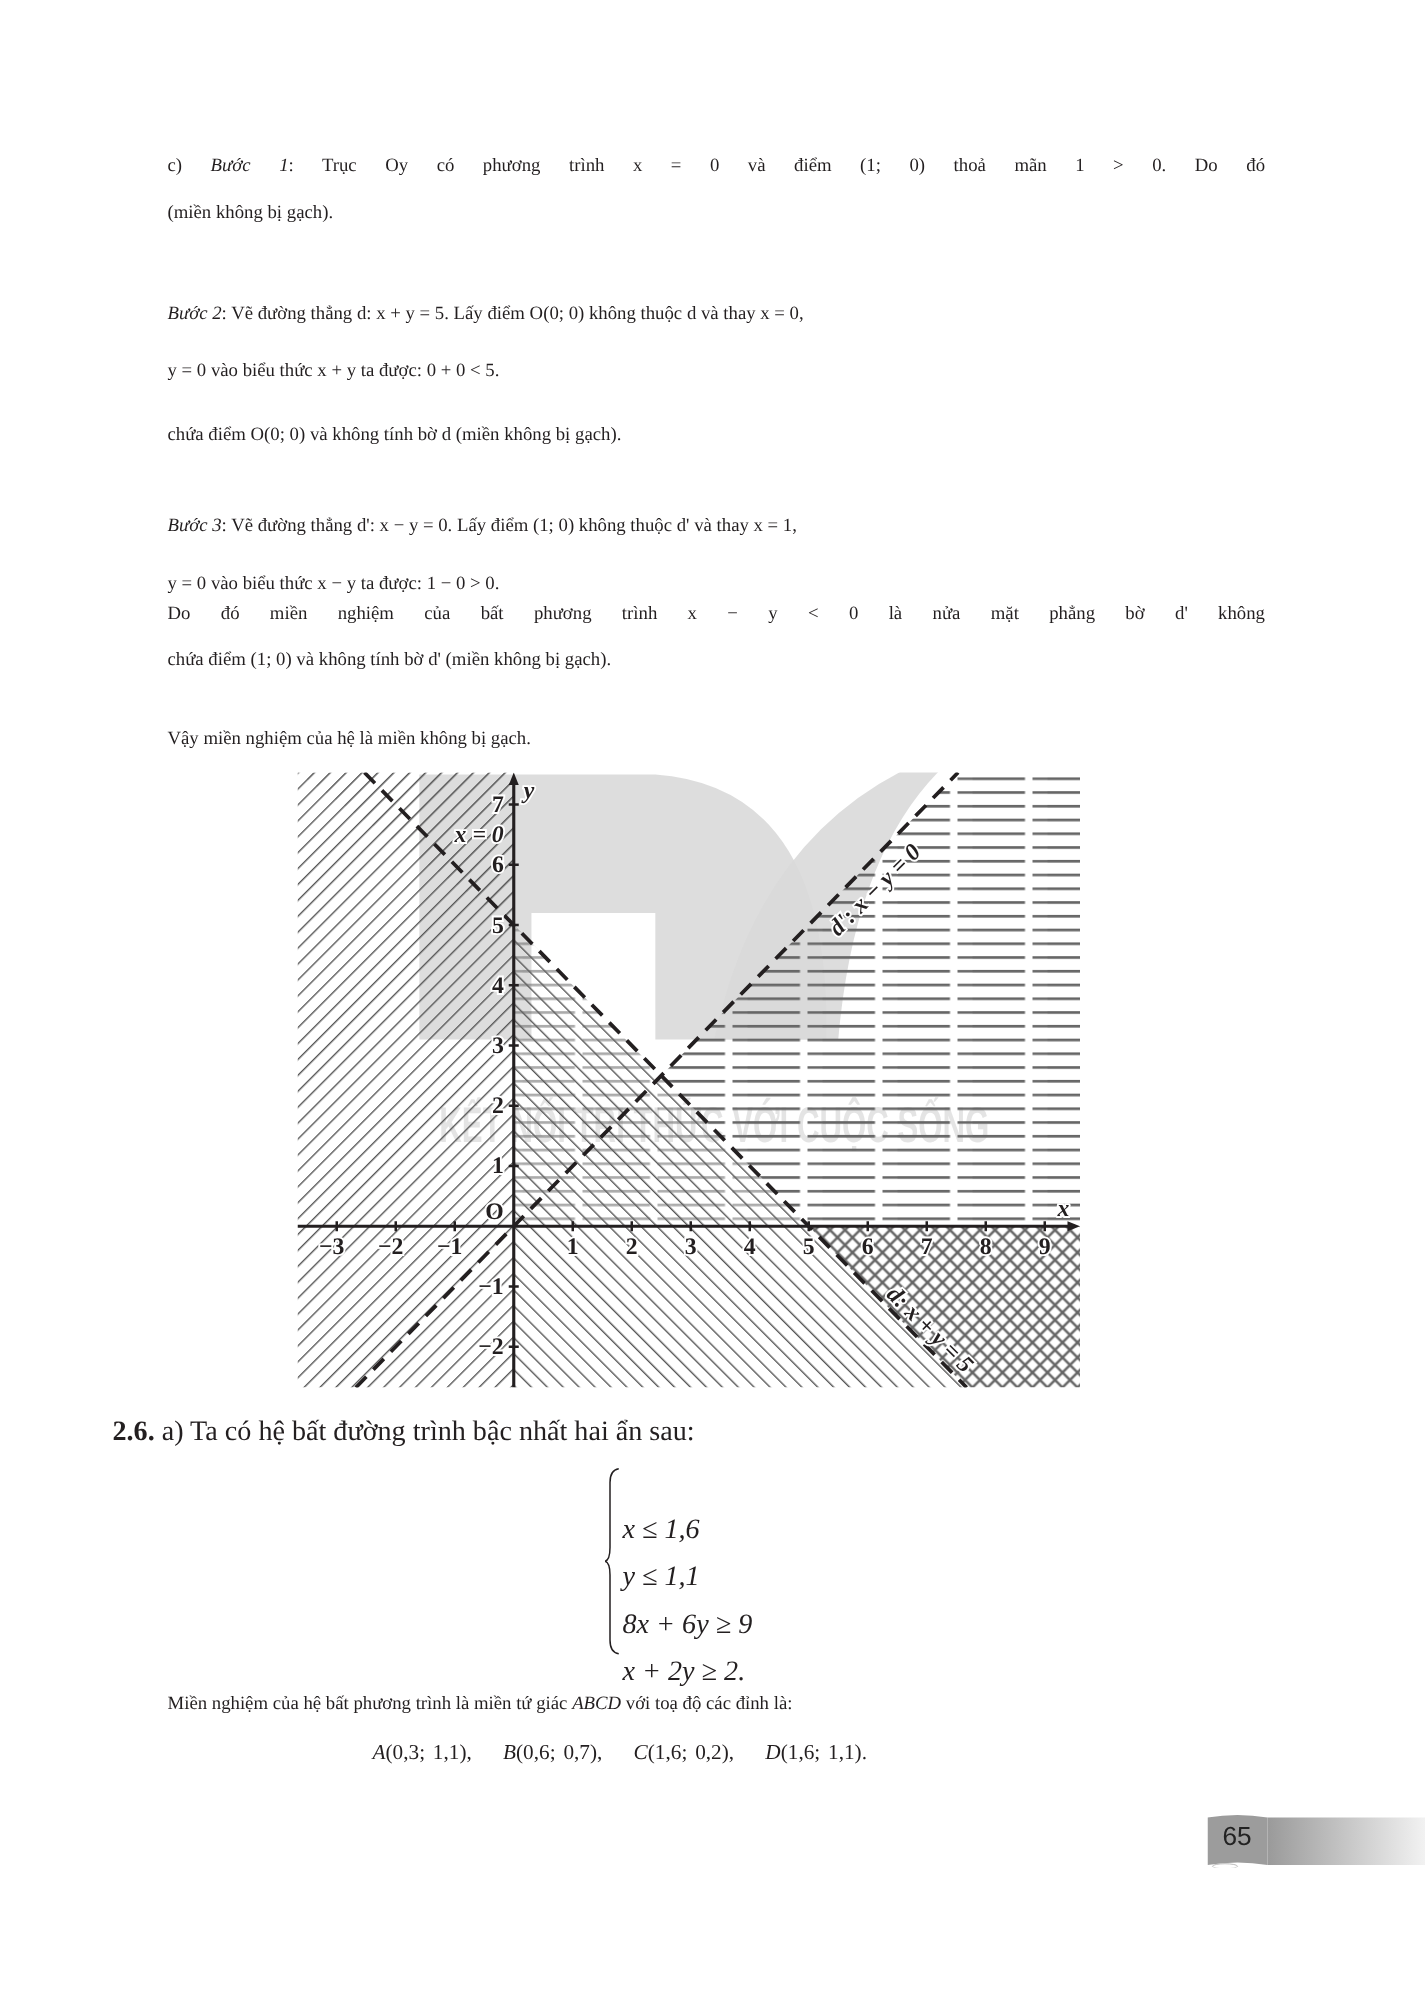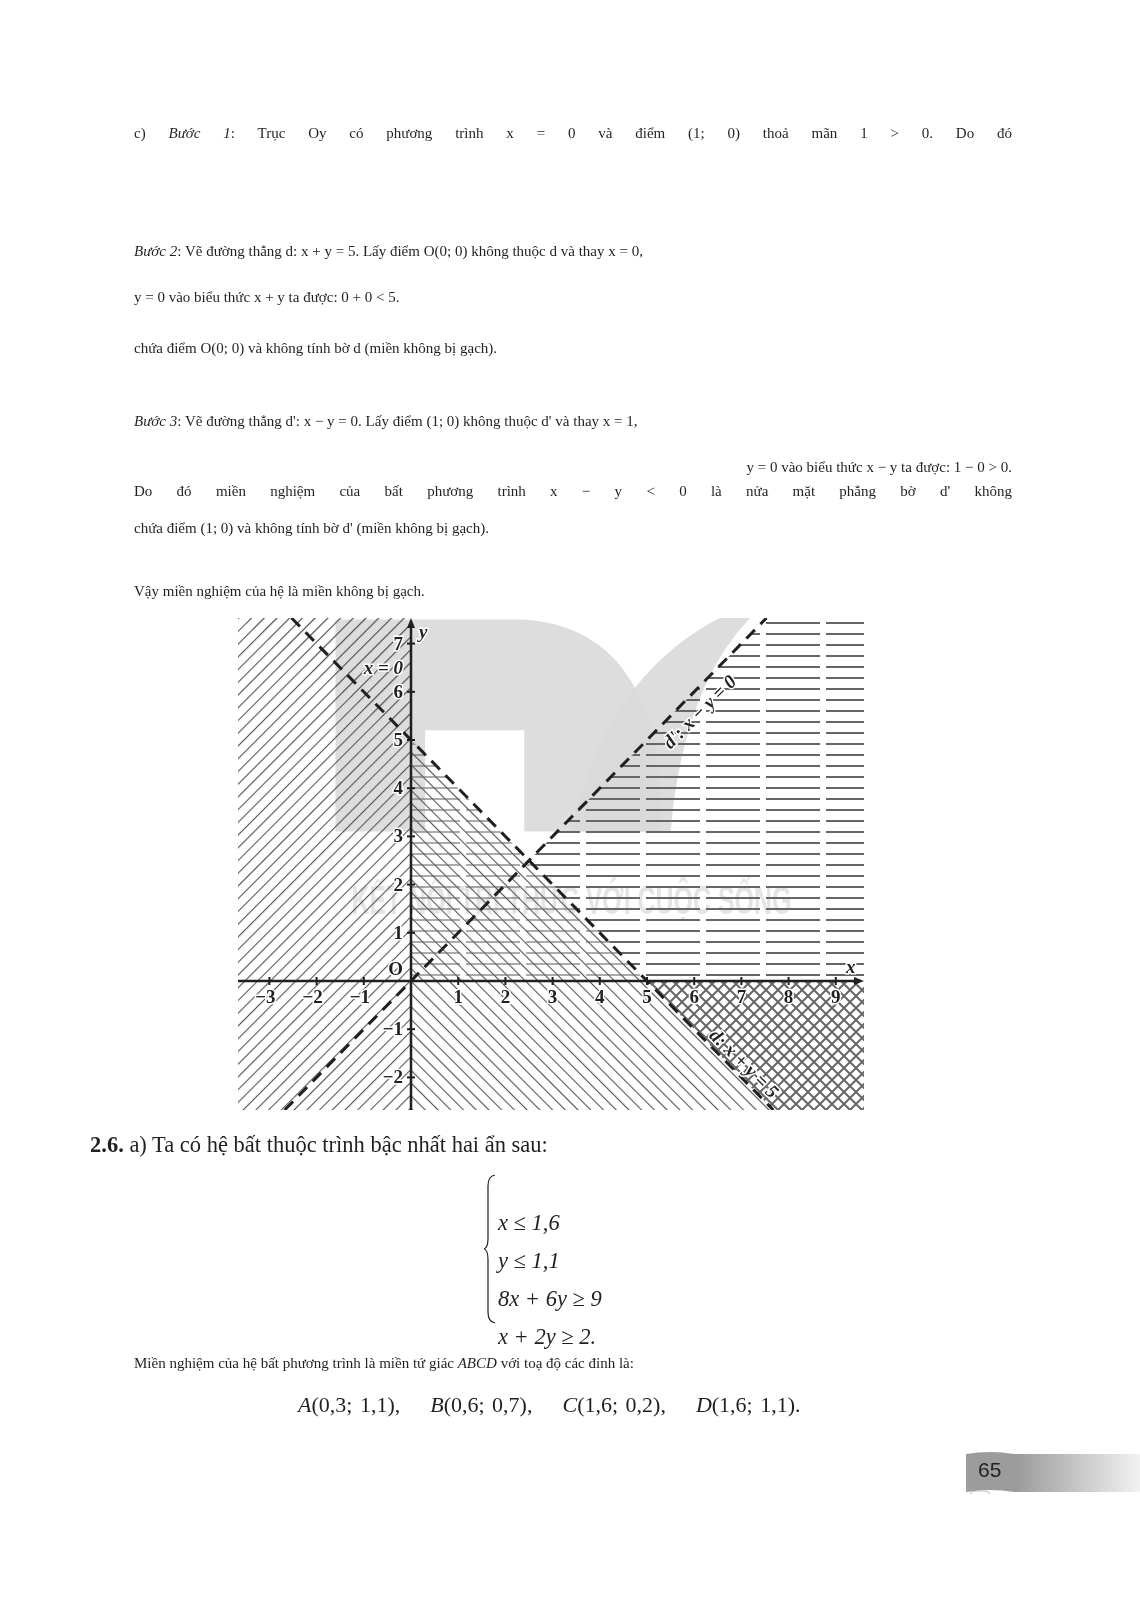--- a/index.html
+++ b/index.html
@@ -10,43 +10,44 @@
   .line { display:block; white-space:nowrap; }
   .jline { display:block; text-align:justify; text-align-last:justify; }
   i, .it { font-style:italic; }
   b { font-weight:bold; }
   #chart { position:absolute; left:238px; top:618px; width:626px; height:492px; }
   #chart svg { display:block; }
   .ex-label { position:absolute; left:90px; top:1132px; font-size:22.5px; }
   .system { position:absolute; left:484px; top:1172px; font-size:22.5px; line-height:38px; }
   .brace { position:absolute; left:0; top:2px; width:12px; height:150px; }
   .sys-rows { margin-left:14px;margin-top:32px; }
-  .vertices { position:absolute; left:298px; top:1392px; font-size:22px; word-spacing:2px; }
+  .vertices { position:absolute; left:298px; top:1392px; font-size:17px; word-spacing:2px; }
   .page-tab { position:absolute; left:966px; top:1452px; width:174px; height:42px; }
   .page-num { position:absolute; left:978px; top:1458px; font-family:"Liberation Sans","DejaVu Sans",sans-serif; font-size:21px; color:#222; }
 </style>
 </head>
 <body>
 
 <div class="p" style="top:118px;">
   <span class="jline"><span>c) </span><i>Bước 1</i><span>: Trục Oy có phương trình x = 0 và điểm (1; 0) thoả mãn 1 &gt; 0. Do đó</span></span>
+  <span class="line" style="margin-top:7px">(miền không bị gạch).</span>
 </div>
 
 <div class="p nj" style="top:236px;">
   <i>Bước 2</i><span>: Vẽ đường thẳng d: x + y = 5. Lấy điểm O(0; 0) không thuộc d và thay x = 0,</span>
 </div>
 <div class="p nj" style="top:282px;">y = 0 vào biểu thức x + y ta được: 0 + 0 &lt; 5.</div>
 <div class="p" style="top:326px;">
   <span class="line" style="margin-top:7px">chứa điểm O(0; 0) và không tính bờ d (miền không bị gạch).</span>
 </div>
 
 <div class="p nj" style="top:406px;">
   <i>Bước 3</i><span>: Vẽ đường thẳng d': x − y = 0. Lấy điểm (1; 0) không thuộc d' và thay x = 1,</span>
 </div>
-<div class="p nj" style="top:452px;text-align:right;">y = 0 vào biểu thức x − y ta được: 1 − 0 &gt; 0.</div>
+<div class="p nj" style="top:452px;">y = 0 vào biểu thức x − y ta được: 1 − 0 &gt; 0.</div>
 <div class="p" style="top:476px;">
   <span class="jline">Do đó miền nghiệm của bất phương trình x − y &lt; 0 là nửa mặt phẳng bờ d' không</span>
   <span class="line" style="margin-top:7px">chứa điểm (1; 0) và không tính bờ d' (miền không bị gạch).</span>
 </div>
 <div class="p nj" style="top:576px;">Vậy miền nghiệm của hệ là miền không bị gạch.</div>
 
 <div id="chart">
   <svg id="chart-svg" width="626" height="492" viewBox="0 0 626 492">
     <defs>
       <pattern id="hatch-fwd" patternUnits="userSpaceOnUse" width="9" height="9" patternTransform="rotate(45)">
@@ -133,21 +134,21 @@
         <text x="608" y="355" font-family="&quot;Liberation Serif&quot;,&quot;DejaVu Serif&quot;,serif" font-size="19" font-weight="bold" fill="#231f20" stroke="#fff" stroke-width="3" paint-order="stroke" font-style="italic">x</text>
         <text x="181" y="20" font-family="&quot;Liberation Serif&quot;,&quot;DejaVu Serif&quot;,serif" font-size="19" font-weight="bold" fill="#231f20" stroke="#fff" stroke-width="3" paint-order="stroke" font-style="italic">y</text>
         <text x="165" y="55.69999999999999" text-anchor="end" font-family="&quot;Liberation Serif&quot;,&quot;DejaVu Serif&quot;,serif" font-size="19" font-weight="bold" fill="#231f20" stroke="#fff" stroke-width="3" paint-order="stroke" font-style="italic">x = 0</text>
         <text transform="translate(470.36,418.43) rotate(45)" font-family="&quot;Liberation Serif&quot;,&quot;DejaVu Serif&quot;,serif" font-size="19" font-weight="bold" fill="#231f20" stroke="#fff" stroke-width="3" paint-order="stroke" font-style="italic">d: x + y = 5</text>
         <text transform="translate(432.6,131.64) rotate(-45)" font-family="&quot;Liberation Serif&quot;,&quot;DejaVu Serif&quot;,serif" font-size="19" font-weight="bold" fill="#231f20" stroke="#fff" stroke-width="3" paint-order="stroke" font-style="italic">d': x − y = 0</text>
       </g>
   </svg>
 </div>
 
 <div class="ex-label">
-  <b>2.6.</b><span> a) Ta có hệ bất thuộc trình bậc nhất hai ẩn sau:</span>
+  <b>2.6.</b><span> a) Ta có hệ bất đường trình bậc nhất hai ẩn sau:</span>
 </div>
 
 <div class="system">
   <svg class="brace" viewBox="0 0 12 150">
     <path d="M11,1 Q4,2 4,12 L4,64 Q4,74 0,75 Q4,76 4,86 L4,138 Q4,148 11,149" fill="none" stroke="#231f20" stroke-width="1.2"></path>
   </svg>
   <div class="sys-rows">
     <div class="it">x ≤ 1,6</div>
     <div class="it">y ≤ 1,1</div>
     <div class="it">8x + 6y ≥ 9</div>

